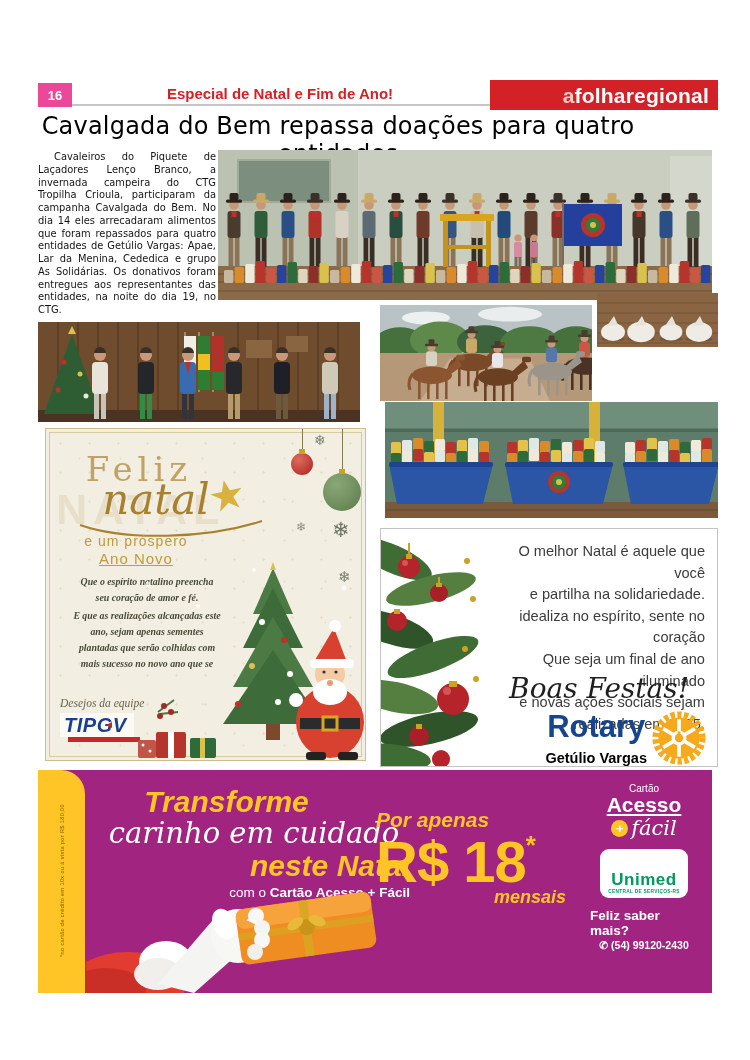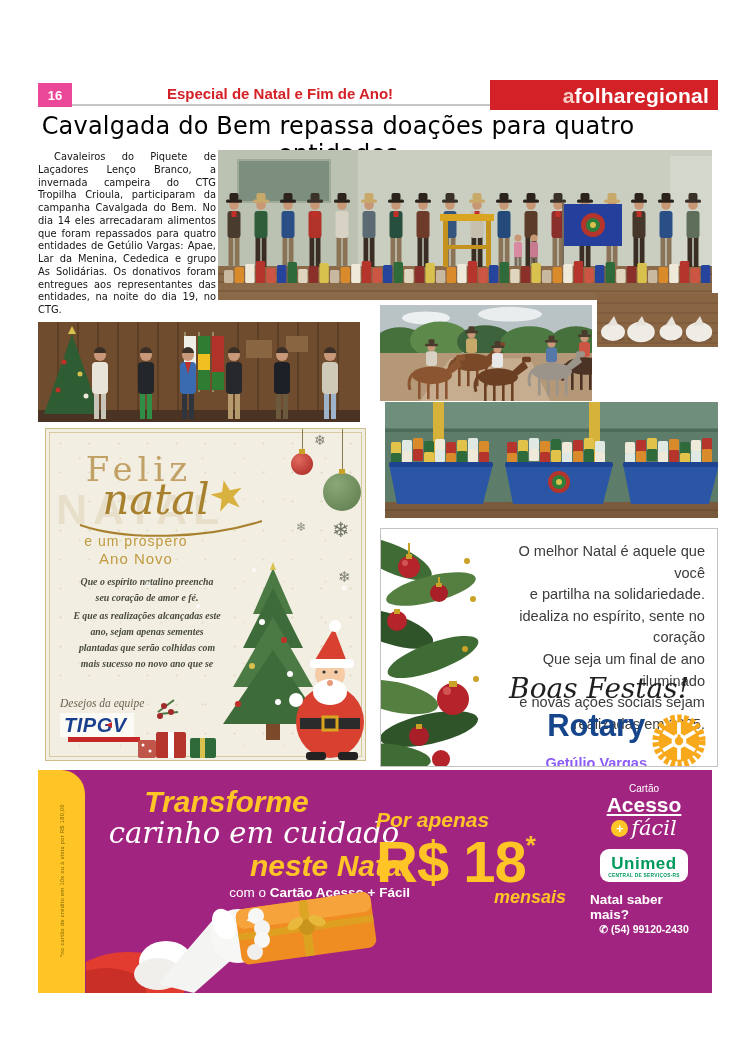--- a/index.html
+++ b/index.html
@@ -43,21 +43,21 @@
          background-size:29px 29px,41px 41px;background-position:0 0,13px 9px;}
   .gcard::before{content:"";position:absolute;inset:3px;border:1px solid #d8caa0;pointer-events:none;}
   .gc-feliz{left:0;top:20px;width:186px;text-align:center;font-family:"DejaVu Serif",serif;
             font-size:34px;color:#c2a167;letter-spacing:5px;}
   .gc-watermark{left:10px;top:56px;font-size:43px;font-weight:bold;color:#e7dfca;
                 letter-spacing:6px;font-family:"Liberation Sans",sans-serif;}
   .gc-natal{left:10px;top:46px;width:200px;text-align:center;font-family:"DejaVu Serif",serif;
             font-style:italic;font-size:42px;color:#a8812f;}
   .gc-swash{left:30px;top:88px;}
   .gc-sub1{left:0;top:104px;width:180px;text-align:center;font-size:14px;color:#c09a3f;letter-spacing:1px;}
-  .gc-sub2{left:0;top:121px;width:180px;text-align:center;font-size:15px;color:#c09a3f;letter-spacing:1px;}
+  .gc-sub2{left:0;top:121px;width:180px;text-align:center;font-size:15px;color:#c09a3f;letter-spacing:1px;text-decoration:underline;}
   .gc-msg{left:0;width:202px;text-align:center;font-family:"Liberation Serif",serif;
           font-style:italic;font-weight:bold;font-size:9.8px;color:#474b38;line-height:16px;}
   .gc-msg1{top:145px;}
   .gc-msg2{top:179px;}
   .gc-signoff{left:14px;top:268px;font-family:"Liberation Serif",serif;font-style:italic;
               font-size:11.5px;color:#6b6550;}
   .gc-logo{left:14px;top:284px;background:#fbfaf4;padding:1px 7px 0 4px;}
   .gc-logo .l{font-size:20px;font-weight:bold;font-style:italic;color:#1b3f8f;letter-spacing:.5px;}
   .gc-logo .lg{position:relative;}
   .gc-logo .lg::after{content:"";position:absolute;left:6px;top:8px;
@@ -73,21 +73,21 @@
   .snowflake{color:#7d8270;line-height:1;}
 
   
   .rotary{left:380px;top:528px;width:338px;height:239px;background:#fff;border:1px solid #c3c3c3;
           box-sizing:border-box;overflow:hidden;}
   .ro-text{right:12px;top:12px;width:218px;text-align:right;font-size:14.6px;line-height:1.48;color:#3c3c3c;}
   .ro-greeting{right:14px;top:143px;width:208px;text-align:center;font-family:"DejaVu Serif",serif;
                font-style:italic;font-size:28px;color:#1f1f1f;}
   .ro-logo{right:10px;top:181px;display:flex;align-items:center;gap:4px;}
   .ro-name{font-size:31px;font-weight:bold;color:#17458b;line-height:1;text-align:center;}
-  .ro-club{font-size:14.5px;font-weight:bold;color:#8b5cf6;text-align:center;margin-top:14px;}
+  .ro-club{font-size:14.5px;font-weight:bold;color:#000000;text-align:center;margin-top:8px;}
 
   
   .unimed{left:38px;top:770px;width:674px;height:223px;background:#a12580;overflow:hidden;}
   .u-strip{left:0;top:0;width:47px;height:223px;background:#ffc425;border-top-right-radius:24px;}
   .u-disclaimer{left:0;top:18px;width:47px;height:185px;display:flex;align-items:center;justify-content:center;
                 writing-mode:vertical-rl;transform:rotate(180deg);font-size:5.5px;color:#7d6400;letter-spacing:.4px;}
   .u-head{left:60px;top:16px;width:312px;}
   .u-h1{text-align:center;padding-right:55px;font-size:30px;font-weight:bold;font-style:italic;
         color:#ffc425;line-height:1.05;}
   .u-h2{text-align:center;font-family:"DejaVu Serif",serif;font-style:italic;font-size:29px;
@@ -100,21 +100,21 @@
   .u-pv{font-size:58px;font-weight:bold;color:#ffc425;line-height:1.05;letter-spacing:-1px;}
   .u-pv sup{font-size:26px;vertical-align:28px;}
   .u-pn{text-align:right;font-size:18px;font-weight:bold;font-style:italic;color:#ffc425;margin-top:-6px;}
   .u-right{left:552px;top:13px;width:108px;display:flex;flex-direction:column;align-items:center;}
   .u-b1{font-size:10px;color:#fff;}
   .u-b2{font-size:21px;font-weight:bold;color:#fff;line-height:1;text-decoration:underline;}
   .u-b3{display:flex;align-items:center;gap:3px;margin-top:1px;}
   .u-plus{width:17px;height:17px;border-radius:50%;background:#ffc425;color:#fff;font-weight:bold;
           font-size:13px;display:flex;align-items:center;justify-content:center;}
   .u-facil{font-family:"DejaVu Serif",serif;font-style:italic;font-size:21px;color:#fff;}
-  .u-box{margin-top:9px;background:#fff;border-radius:9px;padding:6px 8px 4px;text-align:center;}
+  .u-box{margin-top:9px;background:#fff;border-radius:9px;padding:22px 8px 4px;text-align:center;}
   .u-un{font-size:17px;font-weight:bold;color:#00995c;letter-spacing:.5px;line-height:1;}
   .u-uns{font-size:4.8px;font-weight:bold;color:#00995c;letter-spacing:.3px;margin-top:1px;}
   .u-cta{margin-top:10px;font-size:13.5px;font-weight:bold;color:#fff;}
   .u-phone{font-size:10.5px;font-weight:bold;color:#fff;margin-top:1px;display:flex;align-items:center;gap:3px;}
 </style>
 </head>
 <body>
 
 <div class="page">
 
@@ -741,21 +741,21 @@
       <div class="u-b1">Cartão</div>
       <div class="u-b2">Acesso</div>
       <div class="u-b3">
         <span class="u-plus">+</span>
         <span class="u-facil">fácil</span>
       </div>
       <div class="u-box">
         <div class="u-un">Unimed</div>
         <div class="u-uns">CENTRAL DE SERVIÇOS-RS</div>
       </div>
-      <div class="u-cta">Natal saber mais?</div>
+      <div class="u-cta">Feliz saber mais?</div>
       <div class="u-phone">
           <span>✆</span>
           <span>(54) 99120-2430</span>
         </div>
     </div>
 
     <svg class="abs" style="left:48px;top:112px;" width="312" height="111" viewBox="0 0 312 111">
       <ellipse cx="42" cy="102" rx="58" ry="32" fill="#e23b30"></ellipse>
       <ellipse cx="20" cy="108" rx="40" ry="22" fill="#c92f26"></ellipse>
       <ellipse cx="80" cy="80" rx="27" ry="21" fill="#ffffff"></ellipse>

